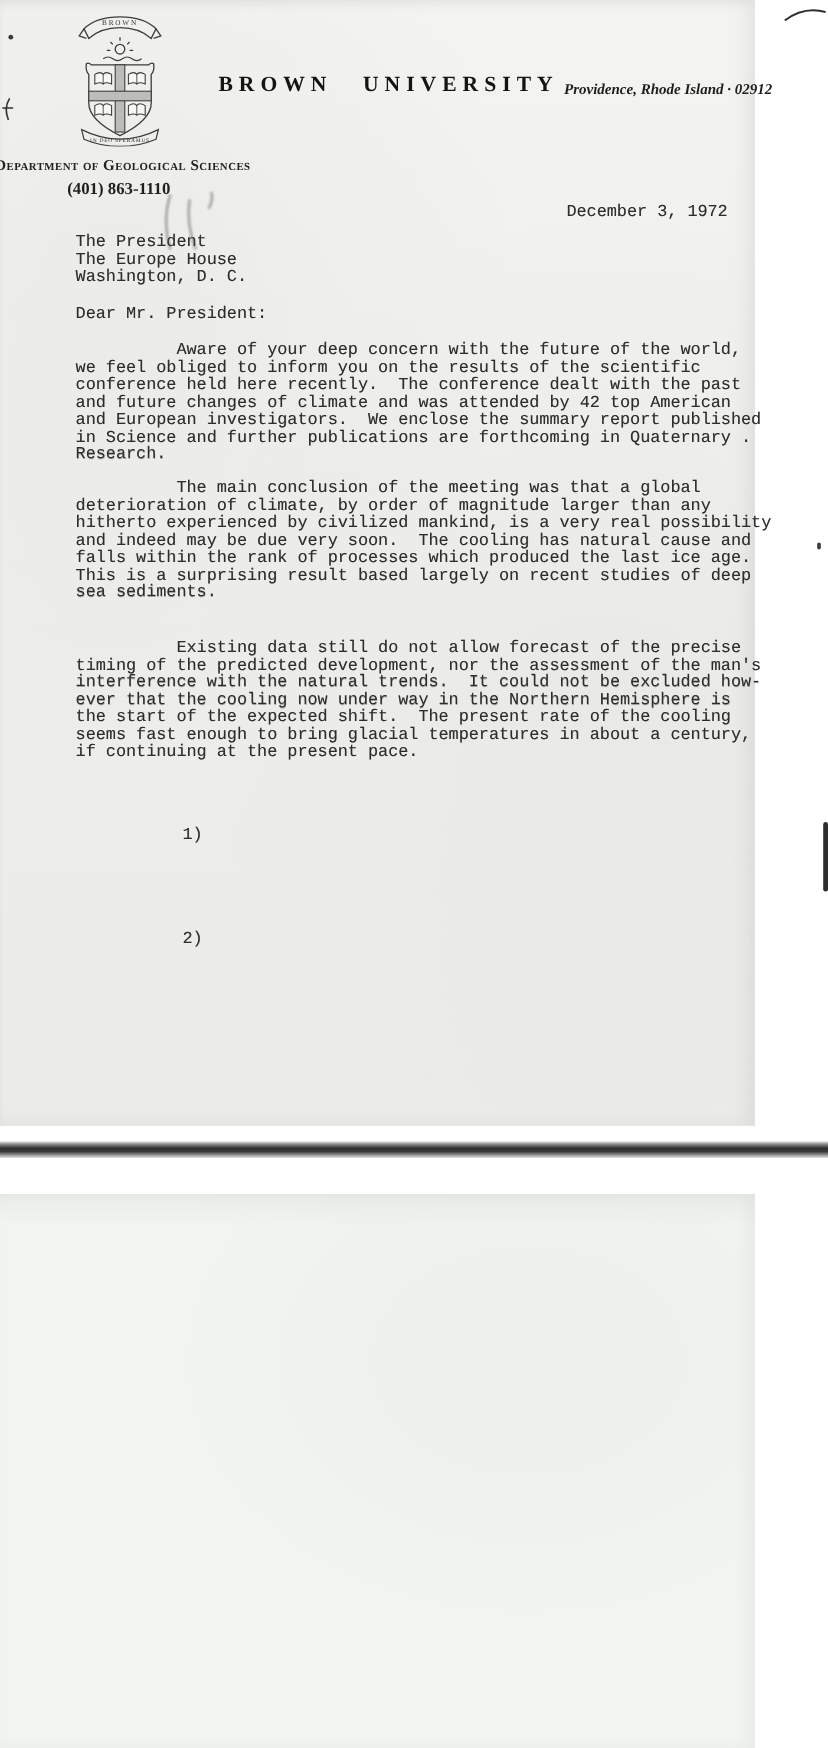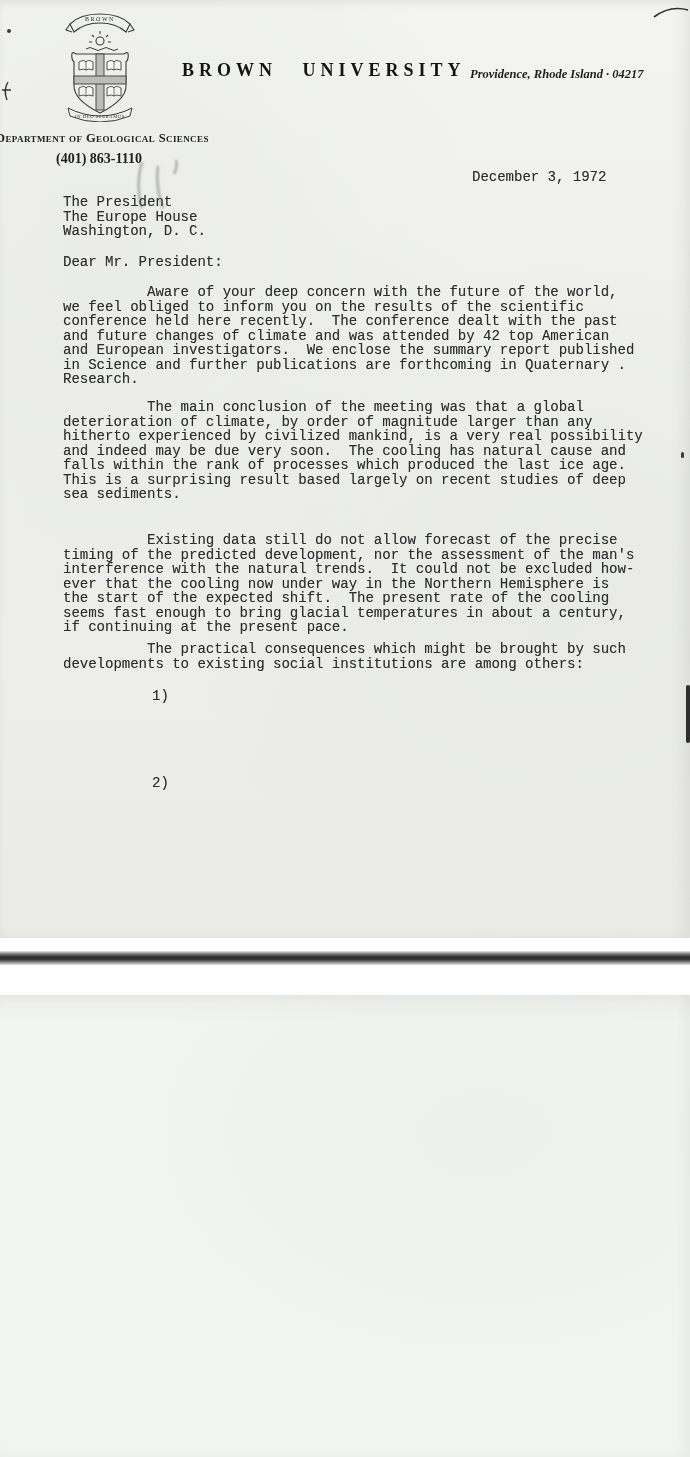--- a/index.html
+++ b/index.html
@@ -1,21 +1,21 @@
 <!DOCTYPE html>
 <html><head>
 <meta charset="utf-8">
 <style>
   html,body{margin:0;padding:0;}
   body{
     width:690px;height:1457px;position:relative;overflow:hidden;
     background:#ffffff;
     font-family:"Liberation Sans", sans-serif;
   }
-  .paper{position:absolute;left:0;width:690px;}
+  .paper{position:absolute;left:0;width:629px;}
   .page1{
     top:0;height:938px;
     background-color:#eff0ec;
     background-image:
       radial-gradient(ellipse at 15% 25%, rgba(120,130,110,0.05), transparent 45%),
       radial-gradient(ellipse at 80% 60%, rgba(110,120,110,0.04), transparent 50%),
       linear-gradient(to bottom, rgba(255,255,255,0.25), rgba(0,0,0,0.02));
     box-shadow: inset -8px 0 14px rgba(0,0,0,0.05), inset 0 4px 6px rgba(0,0,0,0.03);
     border-bottom:2px solid #c7c8c4;
   }
@@ -87,21 +87,21 @@
     </g>
 
     <g fill="none" stroke="#3d3d3d" stroke-width="1">
       <path d="M12,96 Q28,104 44,104 Q60,104 76,96 L74,104 Q60,110 44,110 Q28,110 14,104 Z"></path>
     </g>
     <text x="44" y="9" text-anchor="middle" font-family="Liberation Serif, serif" font-size="6" letter-spacing="1.5" fill="#2e2e2e">BROWN</text>
     <text x="44" y="106" text-anchor="middle" font-family="Liberation Serif, serif" font-size="4.6" letter-spacing="0.6" fill="#2e2e2e">IN DEO SPERAMUS</text>
   </svg>
 
   <div class="serif wordmark">BROWN  UNIVERSITY</div>
-  <div class="serif location">Providence, Rhode Island · 04217</div>
+  <div class="serif location">Providence, Rhode Island · 02912</div>
   <div class="serif dept">Department of Geological Sciences</div>
   <div class="serif phone">(401) 863-1110</div>
 
   <div class="mono" style="top:170px;left:472px;">December 3, 1972</div>
 
   <div class="mono" style="top:195px;left:63px;">The President
 The Europe House
 Washington, D. C.</div>
 
   <div class="mono" style="top:255px;left:63px;">Dear Mr. President:</div>
@@ -123,22 +123,20 @@
 sea sediments.</div>
 
   <div class="mono" style="top:517px;left:63px;margin-top:16px;">          Existing data still do not allow forecast of the precise
 timing of the predicted development, nor the assessment of the man's
 interference with the natural trends.  It could not be excluded how-
 ever that the cooling now under way in the Northern Hemisphere is
 the start of the expected shift.  The present rate of the cooling
 seems fast enough to bring glacial temperatures in about a century,
 if continuing at the present pace.</div>
 
-  <div class="mono" style="top:642px;left:63px;">          The practical consequences which might be brought by such
-developments to existing social institutions are among others:</div>
 
   <div class="mono" style="top:689px;left:152px;">1)</div>
 
   <div class="mono" style="top:776px;left:152px;">2)</div>
 
   <div class="speck" style="left:7px;top:29px;width:4px;height:4px;"></div>
   <svg class="noise" style="left:0;top:80px;" width="14" height="22">
     <path d="M8,2 q-5,8 -1,18 M2,10 h9" stroke="#333" stroke-width="1.4" fill="none"></path>
   </svg>
   <svg class="noise" style="left:652px;top:3px;" width="38" height="18">

